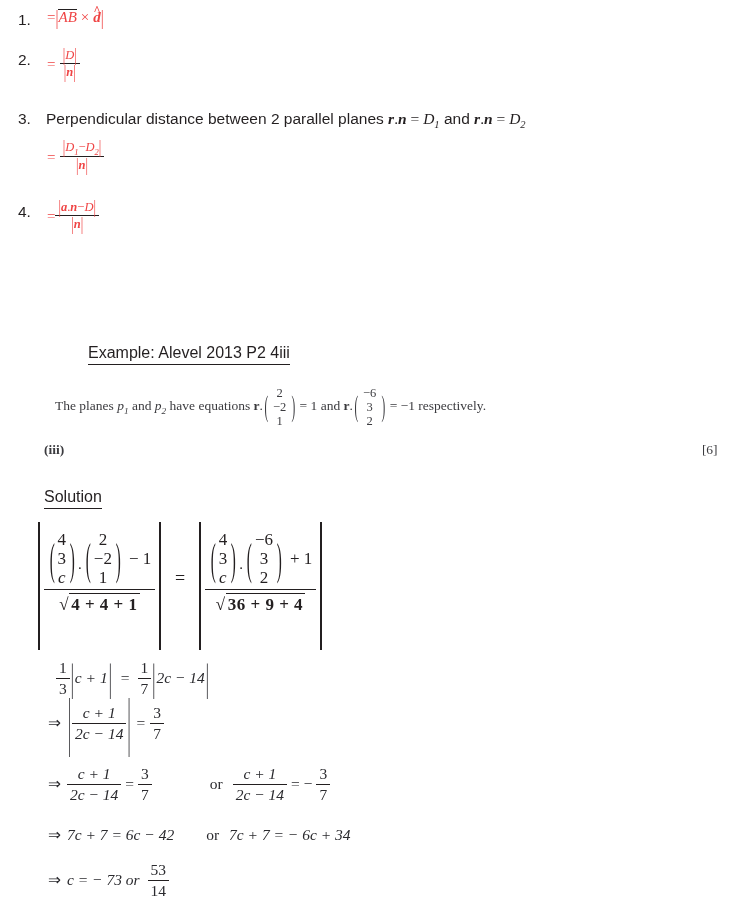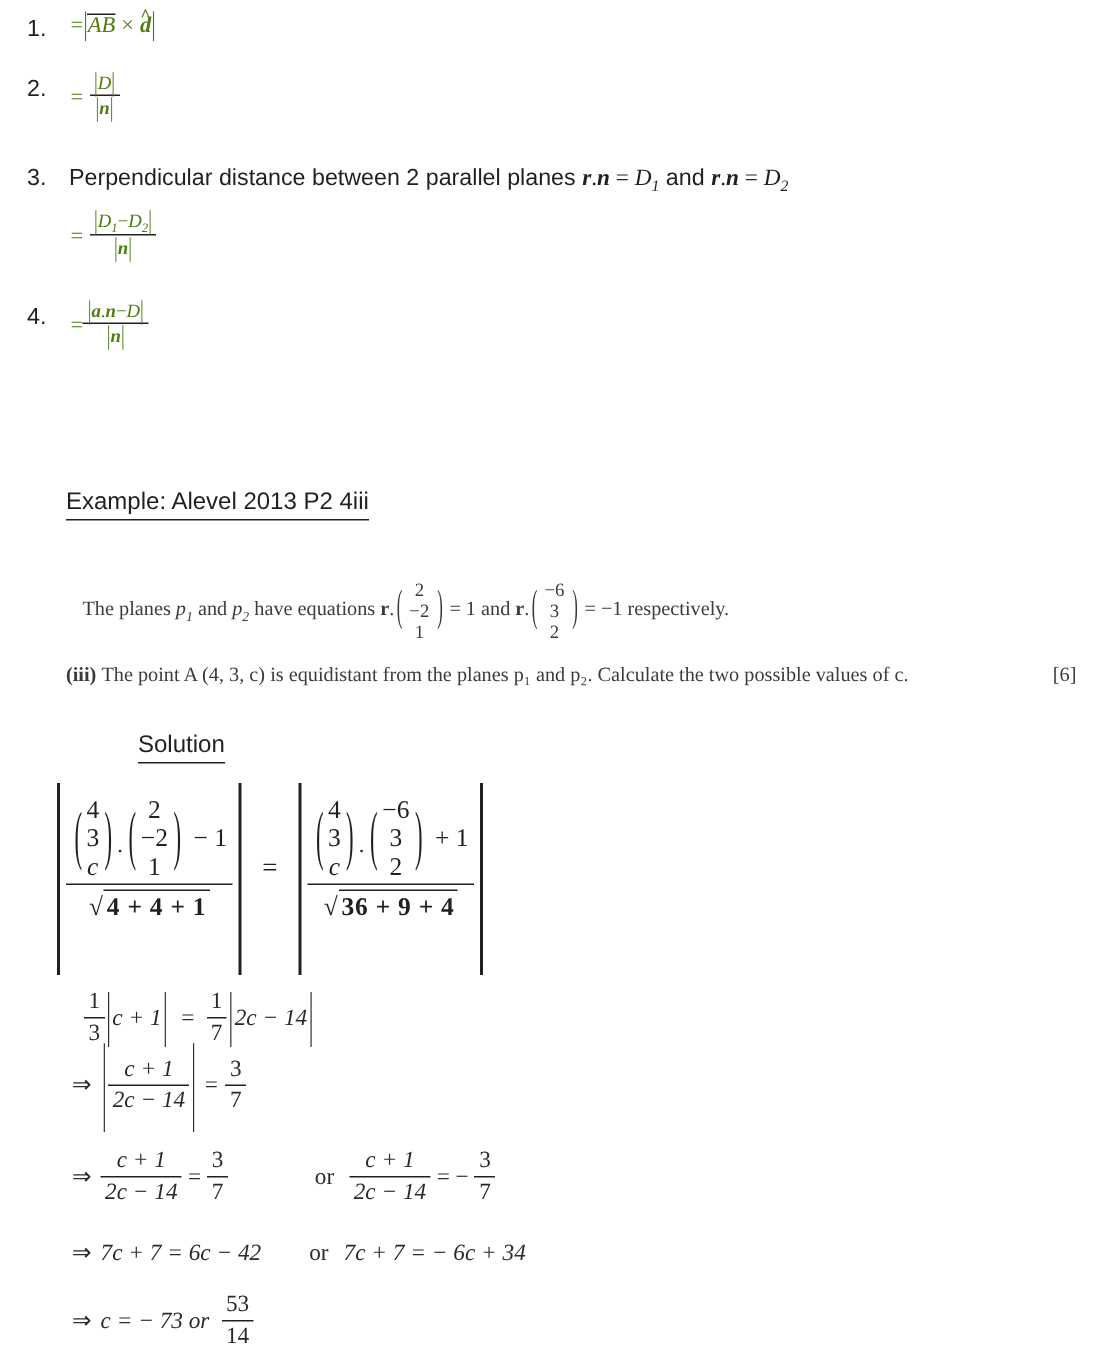--- a/index.html
+++ b/index.html
@@ -40,21 +40,21 @@
     font-size: 15.5px;
     line-height: 22px;
     white-space: nowrap;
     color: #231f20;
   }
   .note-result {
     margin-top: 3px;
     padding-left: 1px;
     font-size: 15px;
     line-height: 16px;
-    color: #4d7c0f;
+    color: #ef4444;
   }
 
   
   .mi { font-family: "Liberation Serif", serif; font-style: italic; }
   .mb { font-family: "Liberation Serif", serif; font-style: italic; font-weight: bold; }
   .mu { font-family: "Liberation Serif", serif; font-style: normal; }
   .bbR { font-family: "DejaVu Sans", sans-serif; font-style: normal; letter-spacing: -0.5px; }
 
   .vbar {
     display: inline-block;
@@ -105,22 +105,22 @@
   
   .u-head {
     position: absolute;
     left: 44px;
     font-size: 16px;
     color: #231f20;
     border-bottom: 1.4px solid #231f20;
     padding-bottom: 2px;
     display: inline-block;
   }
-  #example-heading { top: 326px; }
-  #solution-heading { top: 488px; margin-left: 48px; }
+  #example-heading { top: 344px; margin-left: 44px; }
+  #solution-heading { top: 488px; }
 
   
   .scan {
     position: absolute;
     font-family: "Liberation Serif", serif;
     color: #3b3b3f;
     font-size: 13.5px;
   }
   #exam-statement {
     top: 386px;
@@ -281,21 +281,21 @@
     <span class="note-num">4.</span>
     <div class="note-result" style="margin-top:5px;"><span class="mu">=</span><span class="frac small"><span class="num"><span class="vbar">|</span><span class="mb">a</span><span class="mu">.</span><span class="mb">n</span><span class="mu">−</span><span class="mi">D</span><span class="vbar">|</span></span><span class="den"><span class="vbar">|</span><span class="mb">n</span><span class="vbar">|</span></span></span></div>
   </div>
 </div>
 
 <div class="u-head" id="example-heading">Example: Alevel 2013 P2 4iii</div>
 
 <div class="scan" id="exam-statement"><span>The planes </span><span class="mi">p</span><sub class="ss mi">1</sub><span> and </span><span class="mi">p</span><sub class="ss mi">2</sub><span> have equations </span><span style="font-weight:bold">r</span><span>.</span><span class="cvec"><span class="p pl">(</span><span class="row">2</span><span class="row">−2</span><span class="row">1</span><span class="p pr">)</span></span><span> = 1 and </span><span style="font-weight:bold">r</span><span>.</span><span class="cvec"><span class="p pl">(</span><span class="row">−6</span><span class="row">3</span><span class="row">2</span><span class="p pr">)</span></span><span> = −1 respectively.</span></div>
 
 <div class="scan" id="exam-part-iii"><span class="lbl">(iii)</span>
-  <span class="body"><span class="marks">[6]</span><span>The point A (4, 3, c) is equidistant from the planes p₁ and p₂. Calculate the two possible values of c.</span></span></div>
+  <span class="body"><span class="marks">[6]</span></span></div>
 
 <div class="u-head" id="solution-heading">Solution</div>
 
 <div id="main-eq">
 
   <div class="absblock">
     <div class="absbar"></div>
     <div class="bigfrac">
       <div class="num">
           <span class="cvec">

